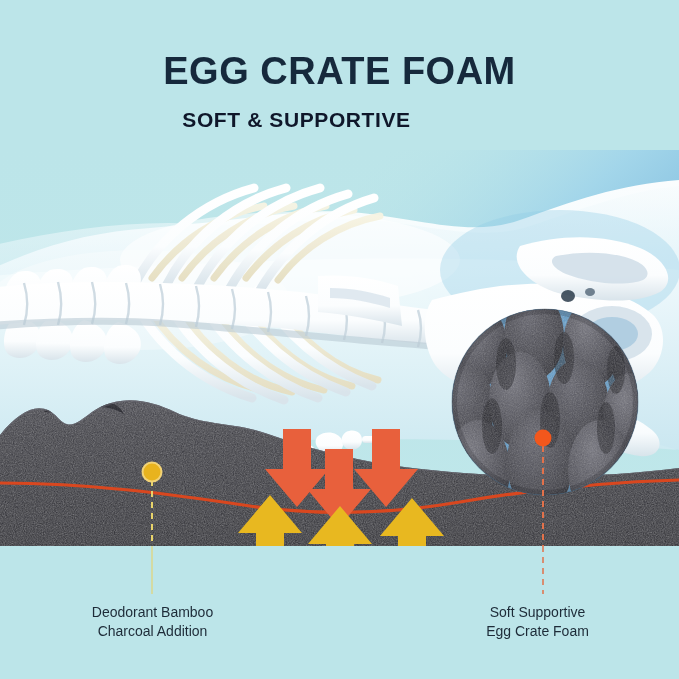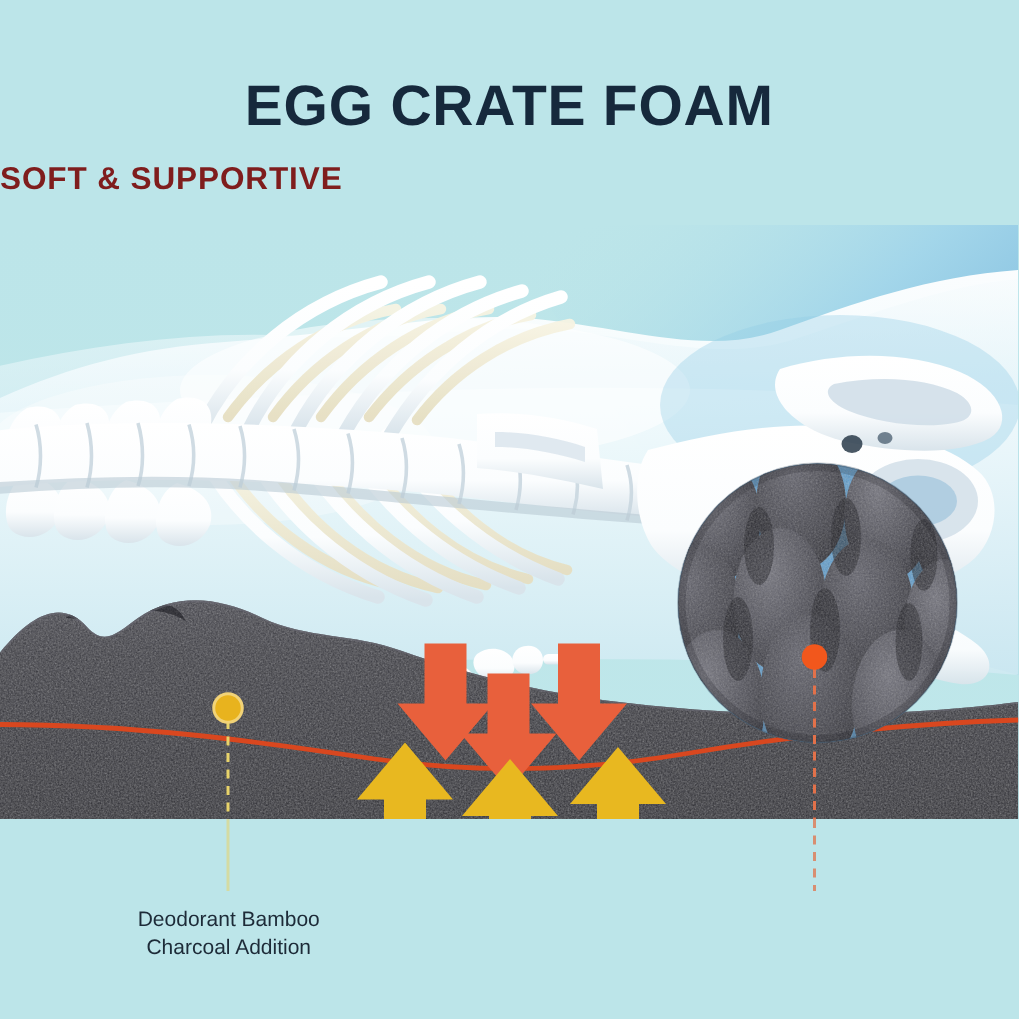--- a/index.html
+++ b/index.html
@@ -17,23 +17,24 @@
   #title {
     position:absolute; left:0; top:52px; width:679px;
     text-align:center;
     font-size:38px; font-weight:bold;
     letter-spacing:0.5px;
     color:#16293c;
     line-height:1.05;
   }
   #subtitle {
     position:absolute; left:0; top:108px; width:593px;
+    text-align:center;
     font-size:21px; font-weight:bold;
     letter-spacing:0.6px;
-    color:#7f1d1d;
+    color:#0f172a;
   }
 
   
   #scene {
     position:absolute; left:0; top:150px;
     width:679px; height:396px;
     overflow:hidden;
   }
   #scene svg { display:block; }
 
@@ -362,15 +363,17 @@
   </div>
 
   <div id="caption-band">
     <svg width="679" height="133" viewBox="0 0 679 133" style="position:absolute;left:0;top:0;">
       <line x1="152" y1="0" x2="152" y2="48" stroke="#e8d36a" stroke-width="2" opacity="0.55"></line>
       <line x1="543" y1="0" x2="543" y2="48" stroke="#e2714a" stroke-width="2" stroke-dasharray="6 5" opacity="0.75"></line>
     </svg>
 
     <div class="caption" id="caption-left">Deodorant Bamboo
 Charcoal Addition</div>
+    <div class="caption" id="caption-right">Soft Supportive
+Egg Crate Foam</div>
   </div>
 
 </div>
 
 </body></html>

